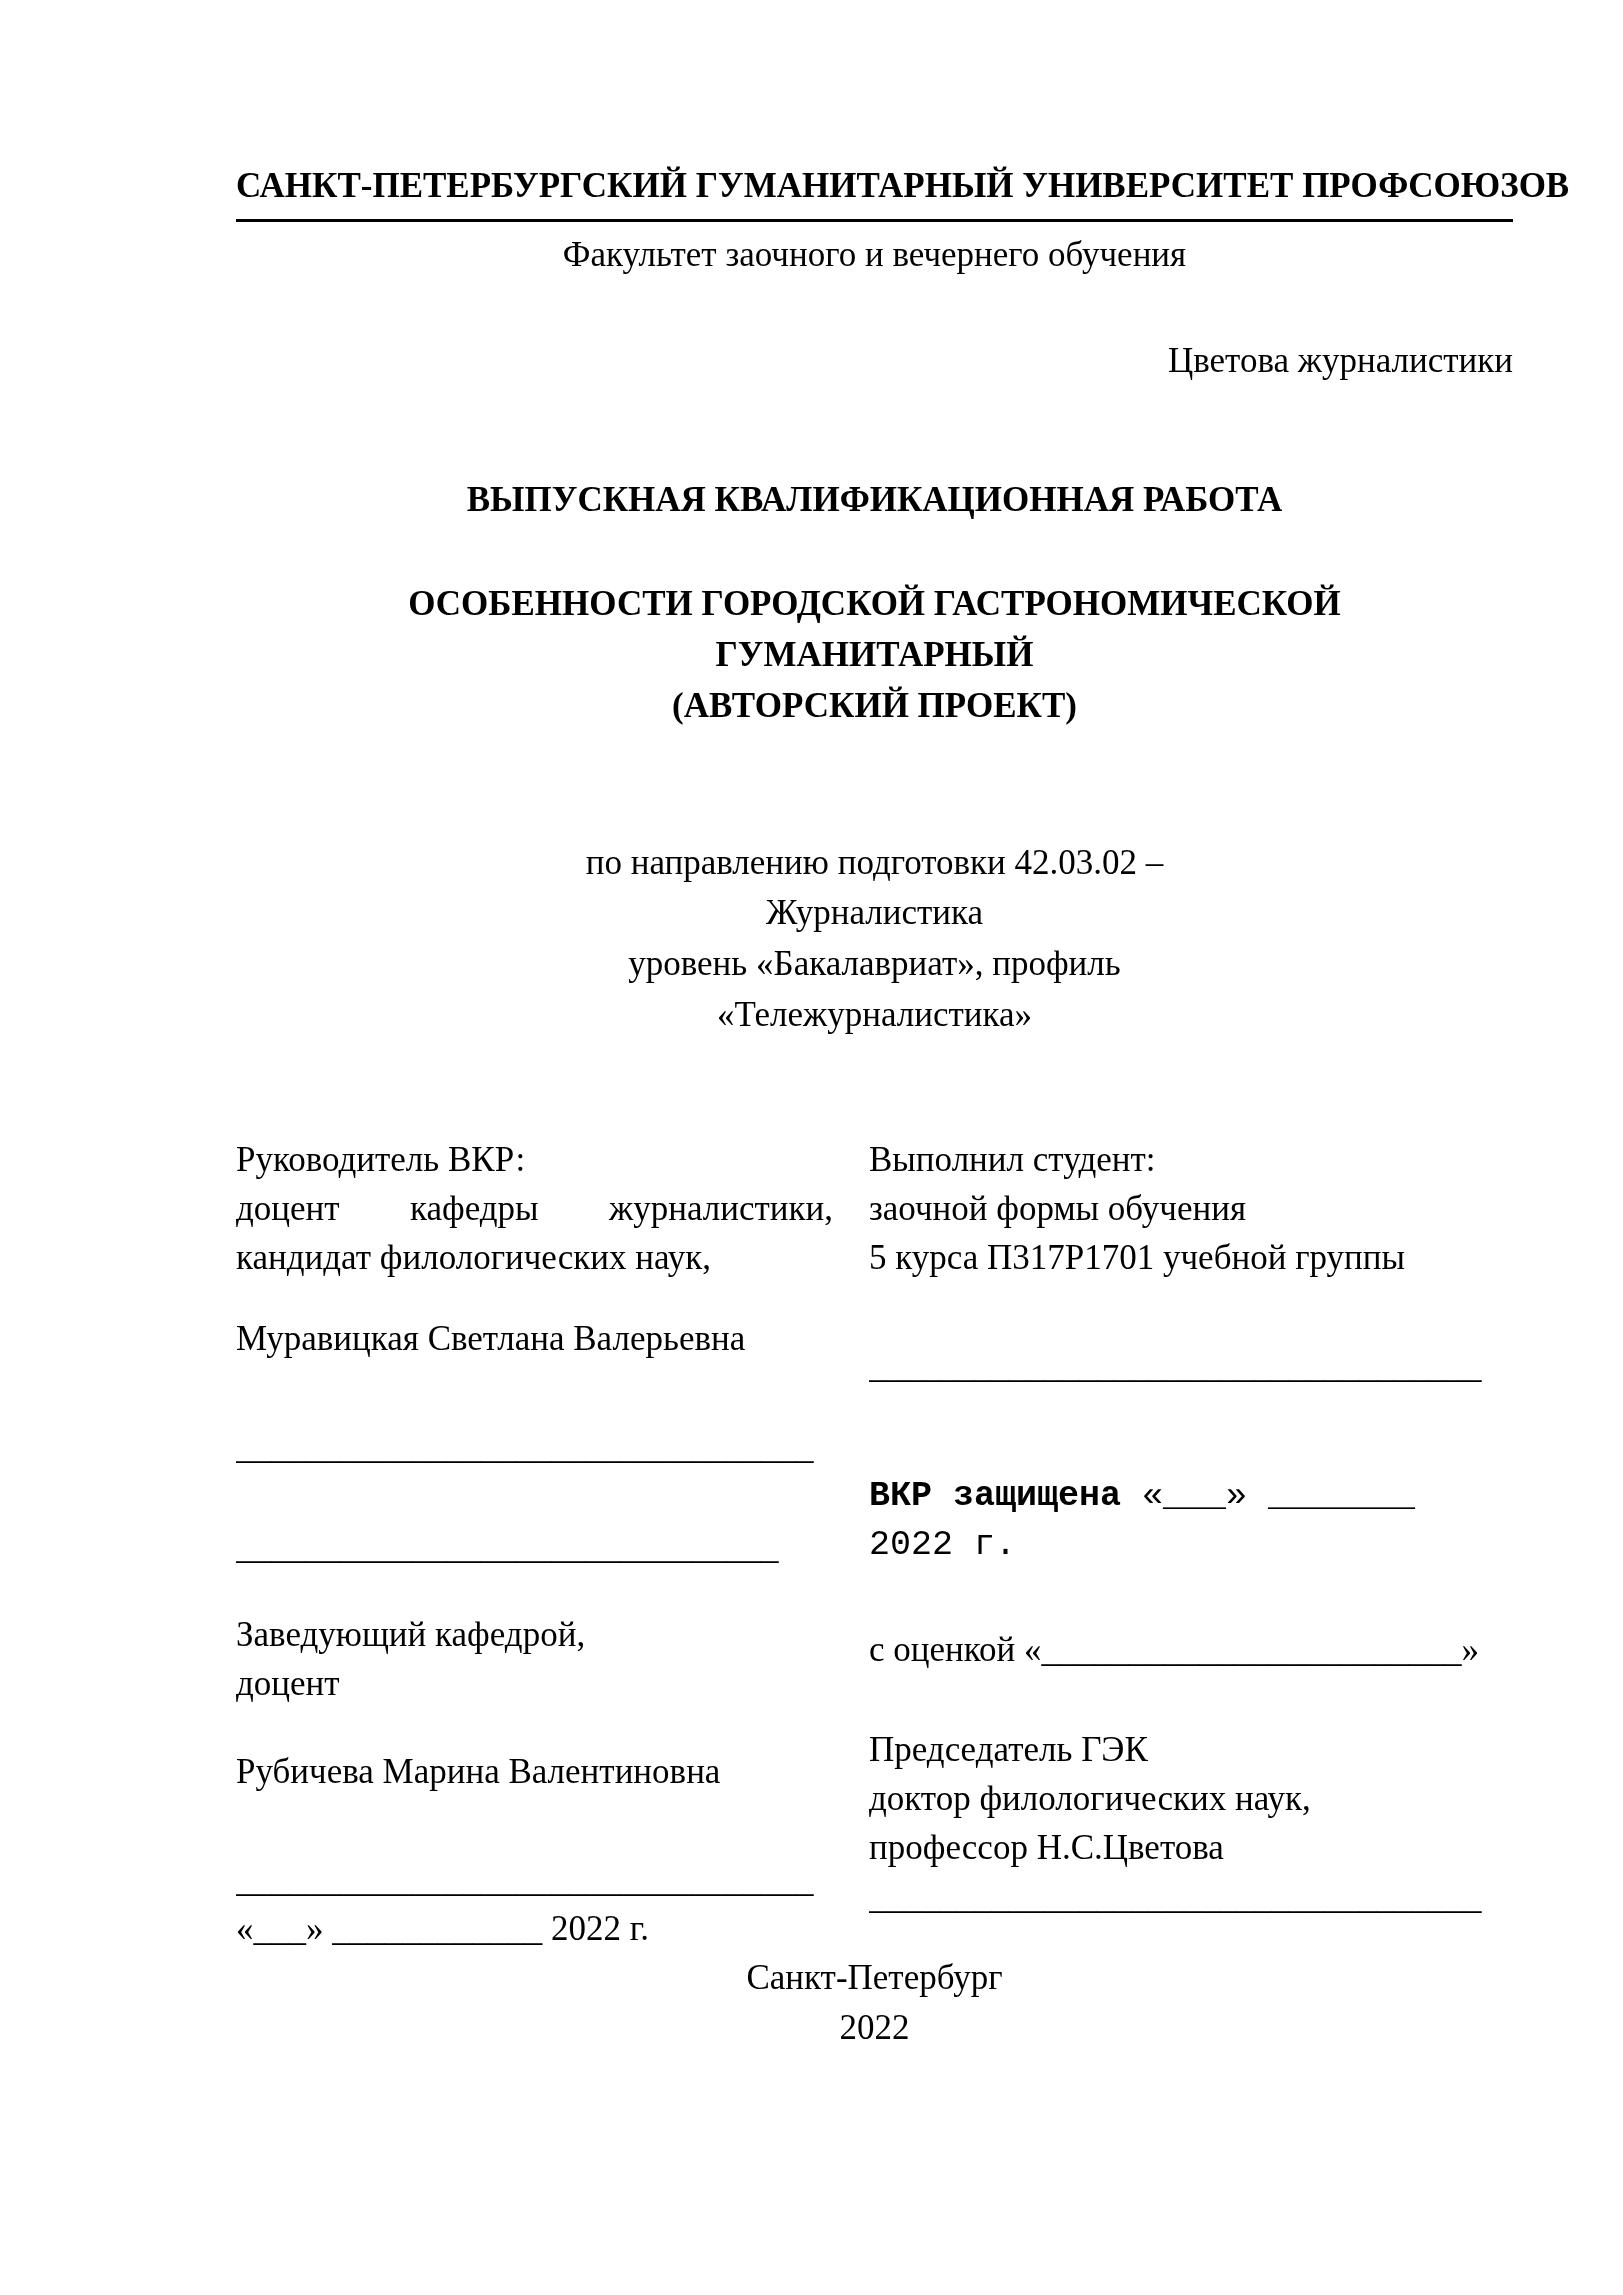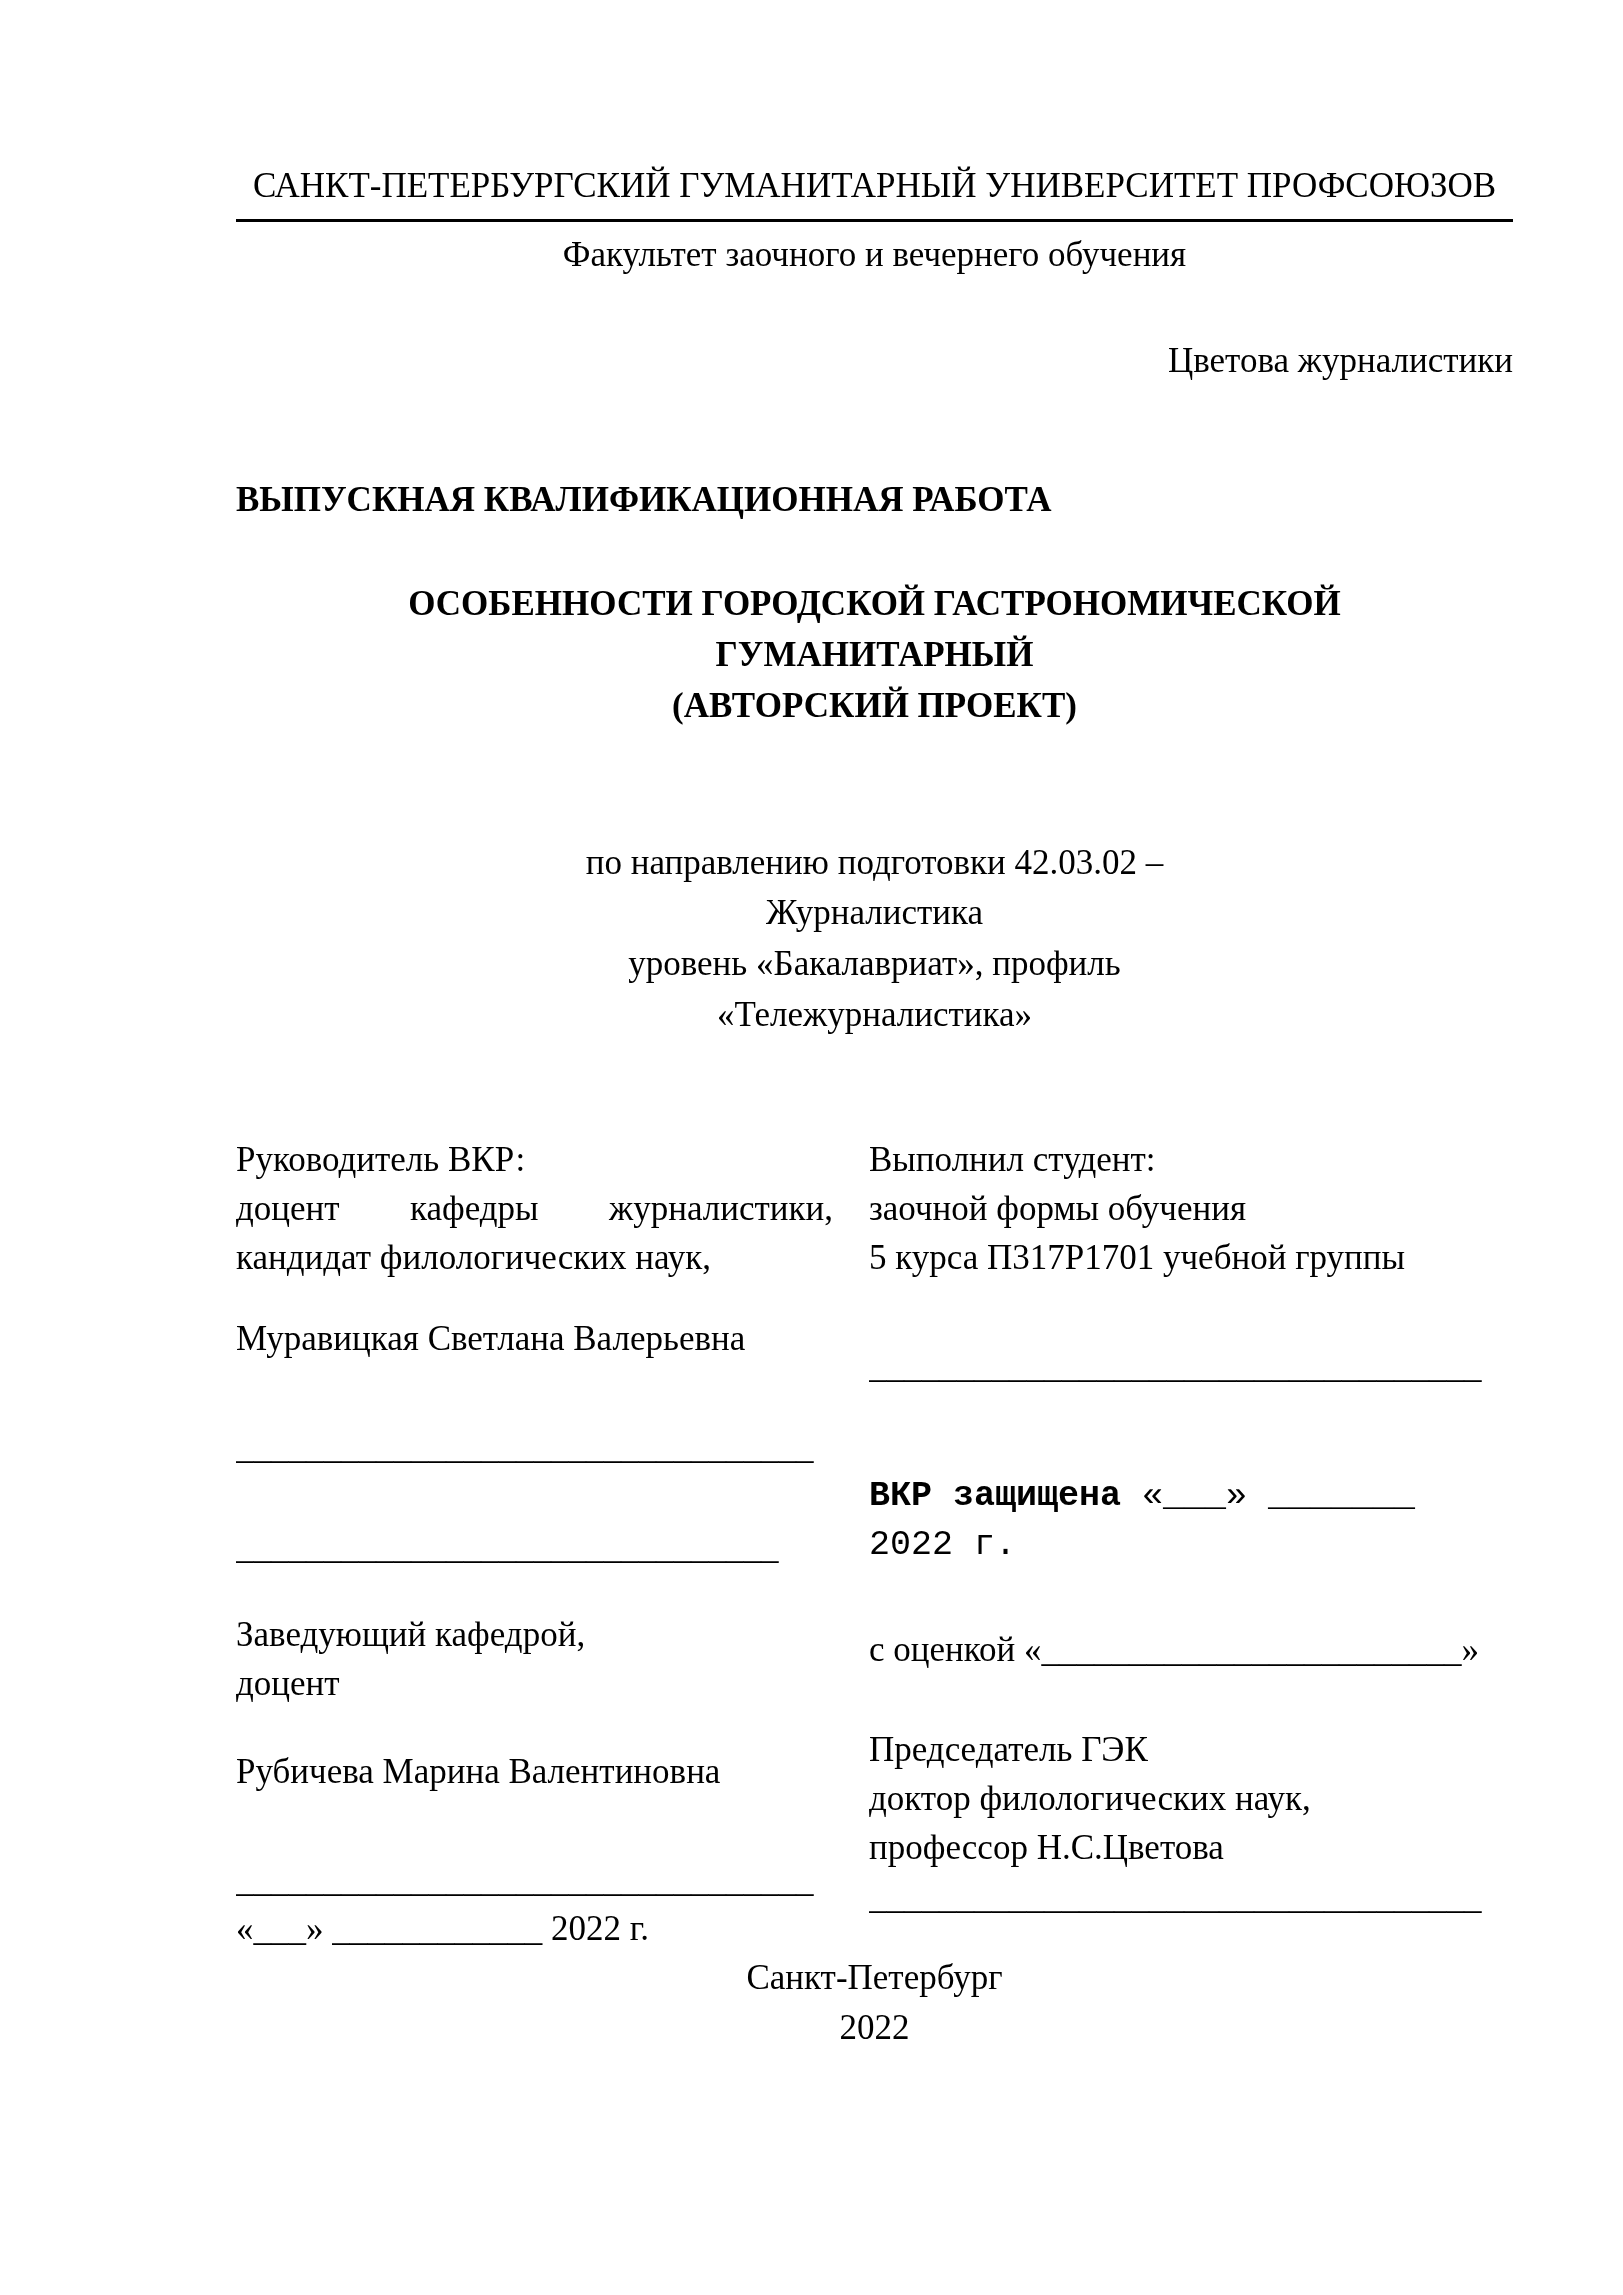--- a/index.html
+++ b/index.html
@@ -13,34 +13,34 @@
     width: 1623px;
     height: 2295px;
     margin: 0 auto;
     background: #ffffff;
     padding: 161px 110px 63px 236px;
     font-size: 35px;
     line-height: 1.4;
     overflow: hidden;
   }
   .u-header {
-    font-weight: normal;
+    font-weight: bold;
     font-size: 35px;
     text-align: center;
     white-space: nowrap;
     padding-bottom: 9.4px;
   }
   .header-rule {
     border-bottom: 3.9px solid #000;
     width: 100%;
     height: 0;
   }
   .faculty { text-align: center; margin-top: 7.9px; }
   .department { text-align: right; margin-top: 57px; }
-  .work-type { text-align: left; font-weight: bold; margin-top: 90px; }
+  .work-type { text-align: center; font-weight: bold; margin-top: 90px; }
   .thesis-title { text-align: center; font-weight: bold; margin-top: 55px; line-height: 1.45; }
   .program { text-align: center; margin-top: 106px; line-height: 1.45; }
   .columns { display: flex; justify-content: space-between; margin-top: 94px; }
   .col-left { width: 597px; }
   .col-right { width: 644px; }
   .justify-last { text-align: justify; text-align-last: justify; }
   .sig { white-space: nowrap; overflow: hidden; letter-spacing: 0; font-family: Liberation Serif, serif; }
   .bold { font-weight: bold; }
   .g50 { margin-top: 39px; }
   .g60 { margin-top: 32px; }

